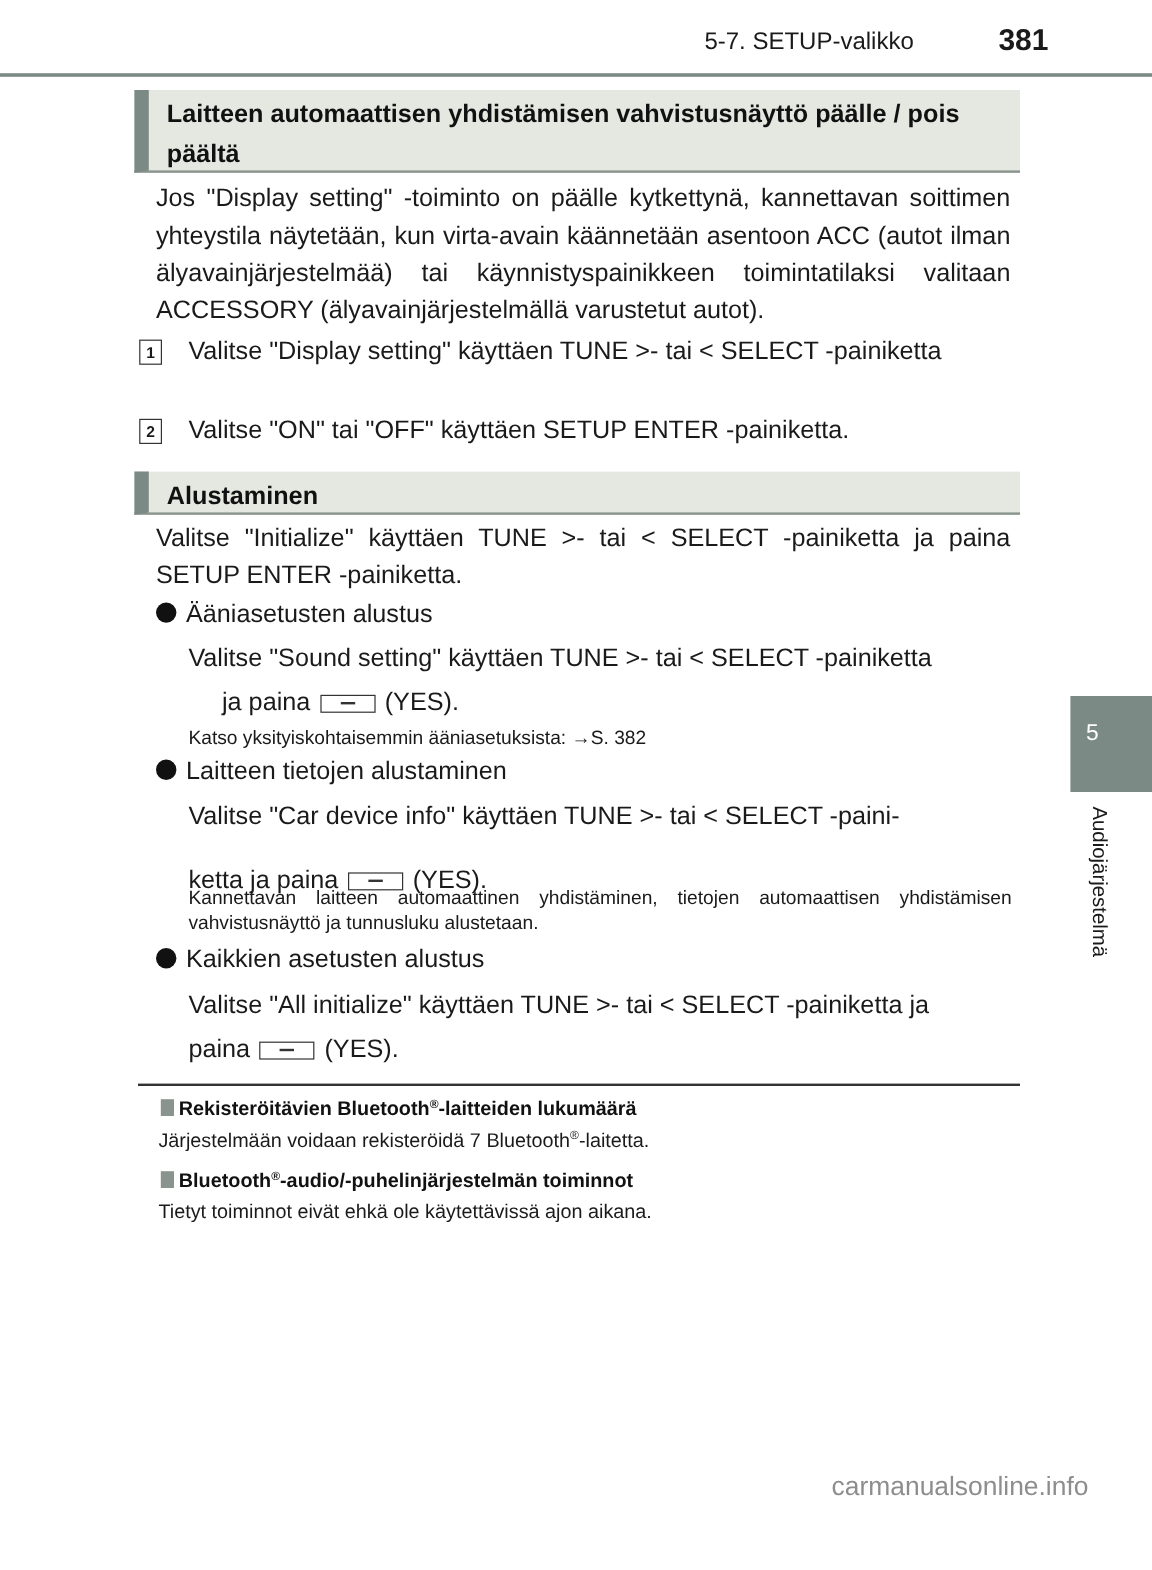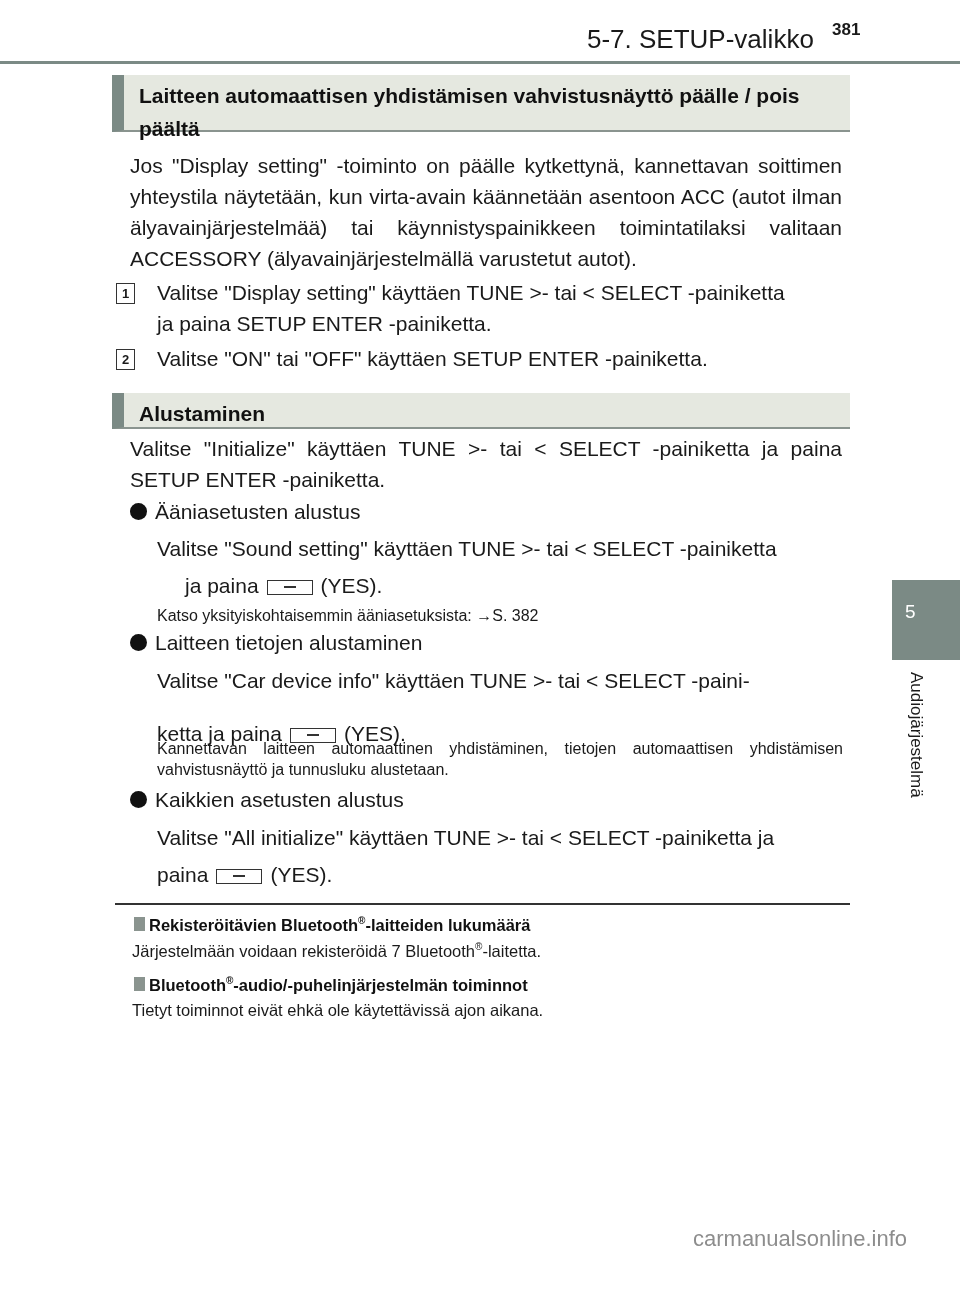--- a/index.html
+++ b/index.html
@@ -2,22 +2,22 @@
 <html><head>
 <meta charset="utf-8">
 <style>
   html, body { margin:0; padding:0; }
   body {
     width:960px; height:1308px; position:relative; overflow:hidden;
     background:#ffffff; color:#1a1a1a;
     font-family:"Liberation Sans", sans-serif;
   }
   .abs { position:absolute; }
-  .hdr-section { left:587px; top:24px; font-size:26px; color:#1a1a1a; }
-  .hdr-page { left:832px; top:20px; font-size:17px; font-weight:bold; color:#1a1a1a; }
+  .hdr-section { left:587px; top:24px; font-size:20px; color:#1a1a1a; }
+  .hdr-page { left:832px; top:20px; font-size:25px; font-weight:bold; color:#1a1a1a; }
   .hdr-rule { left:0; top:61px; width:960px; height:3px; background:#7b8a85; }
 
   .side-tab { left:892px; top:580px; width:68px; height:80px; background:#7b8a85; }
   .side-tab-num { left:905px; top:601px; font-size:19px; color:#ffffff; }
   .side-label {
     left:906px; top:672px; font-size:17px; color:#1a1a1a;
     writing-mode:vertical-rl; white-space:nowrap;
   }
 
   .sec-head {
@@ -59,28 +59,27 @@
 <body>
 
 <div class="abs hdr-section">5-7. SETUP-valikko</div>
 <div class="abs hdr-page">381</div>
 <div class="abs hdr-rule"></div>
 
 <div class="abs side-tab"></div>
 <div class="abs side-tab-num">5</div>
 <div class="abs side-label">Audiojärjestelmä</div>
 
-<div class="abs sec-head" style="top:75px;height:57px;">Laitteen automaattisen yhdistämisen vahvistusnäyttö päälle / pois päältä</div>
+<div class="abs sec-head" style="top:75px;height:69px;">Laitteen automaattisen yhdistämisen vahvistusnäyttö päälle / pois päältä</div>
 
 <div class="abs txt txt-j" style="left:130px;top:150px;width:712px;">Jos "Display setting" -toiminto on päälle kytkettynä, kannettavan soittimen yhteystila näytetään, kun virta-avain käännetään asentoon ACC (autot ilman älyavainjärjestelmää) tai käynnistyspainikkeen toimintatilaksi valitaan ACCESSORY (älyavainjärjestelmällä varustetut autot).</div>
 
 <div class="abs" style="left:116px;top:283px;"><span class="step-box">1</span></div>
 <div class="abs txt" style="left:157px;top:277px;width:690px;">
   <div>Valitse "Display setting" käyttäen TUNE &gt;- tai &lt; SELECT -painiketta</div>
-  <div>ja paina SETUP ENTER -painiketta.</div>
 </div>
 
 <div class="abs" style="left:116px;top:349px;"><span class="step-box">2</span></div>
 <div class="abs txt" style="left:157px;top:343px;width:690px;">Valitse "ON" tai "OFF" käyttäen SETUP ENTER -painiketta.</div>
 
 <div class="abs sec-head" style="top:393px;height:36px;">Alustaminen</div>
 
 <div class="abs txt txt-j" style="left:130px;top:433px;width:712px;">Valitse "Initialize" käyttäen TUNE &gt;- tai &lt; SELECT -painiketta ja paina SETUP ENTER -painiketta.</div>
 
 <div class="abs txt" style="left:130px;top:496px;">

